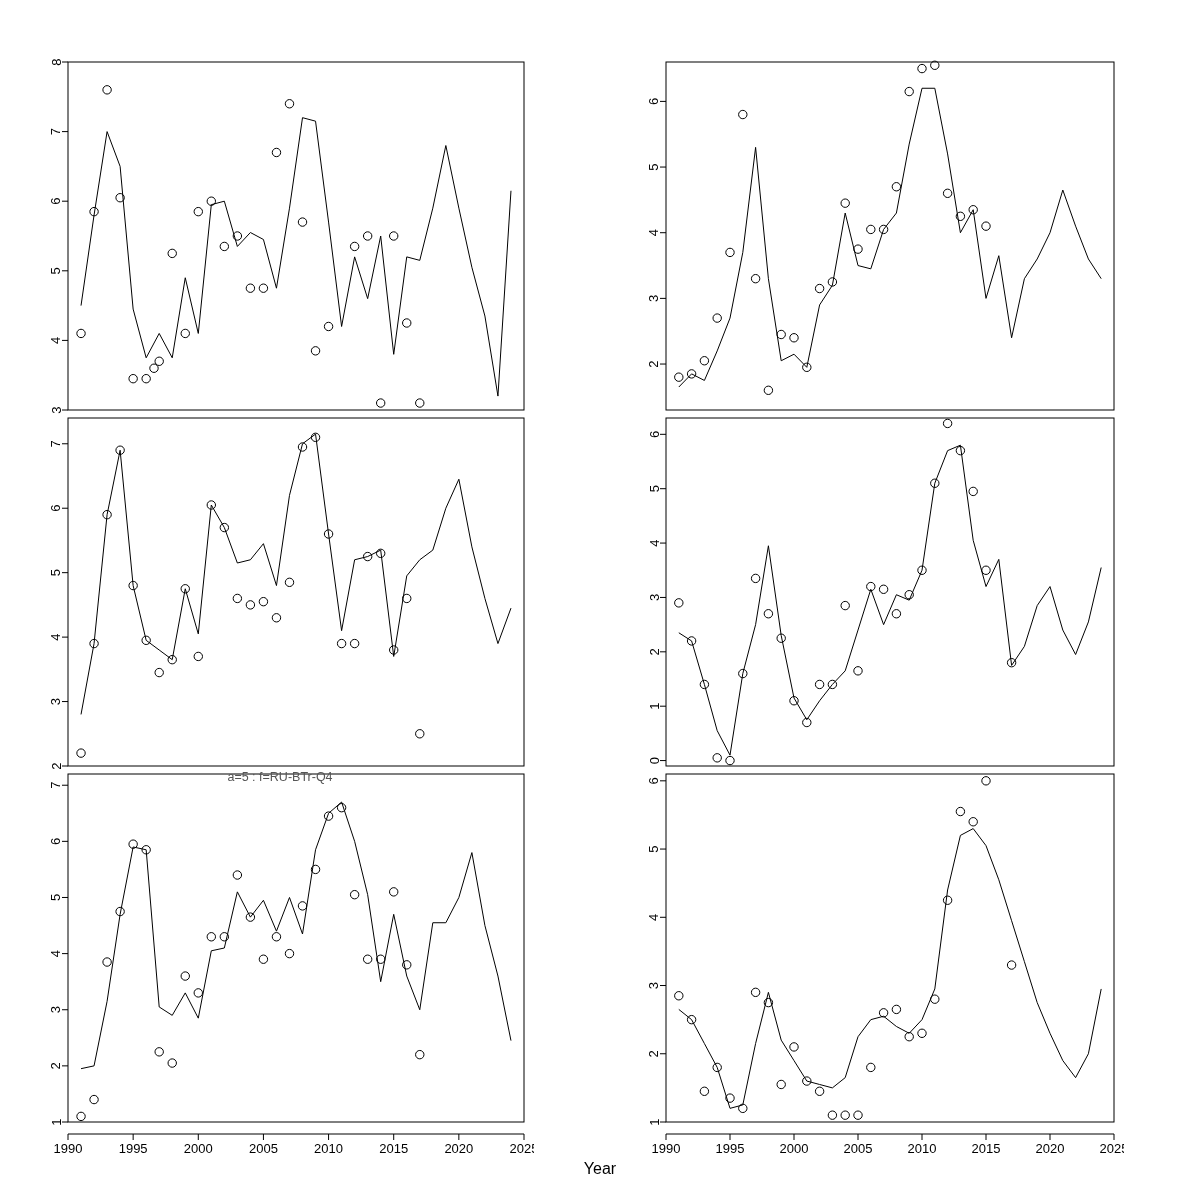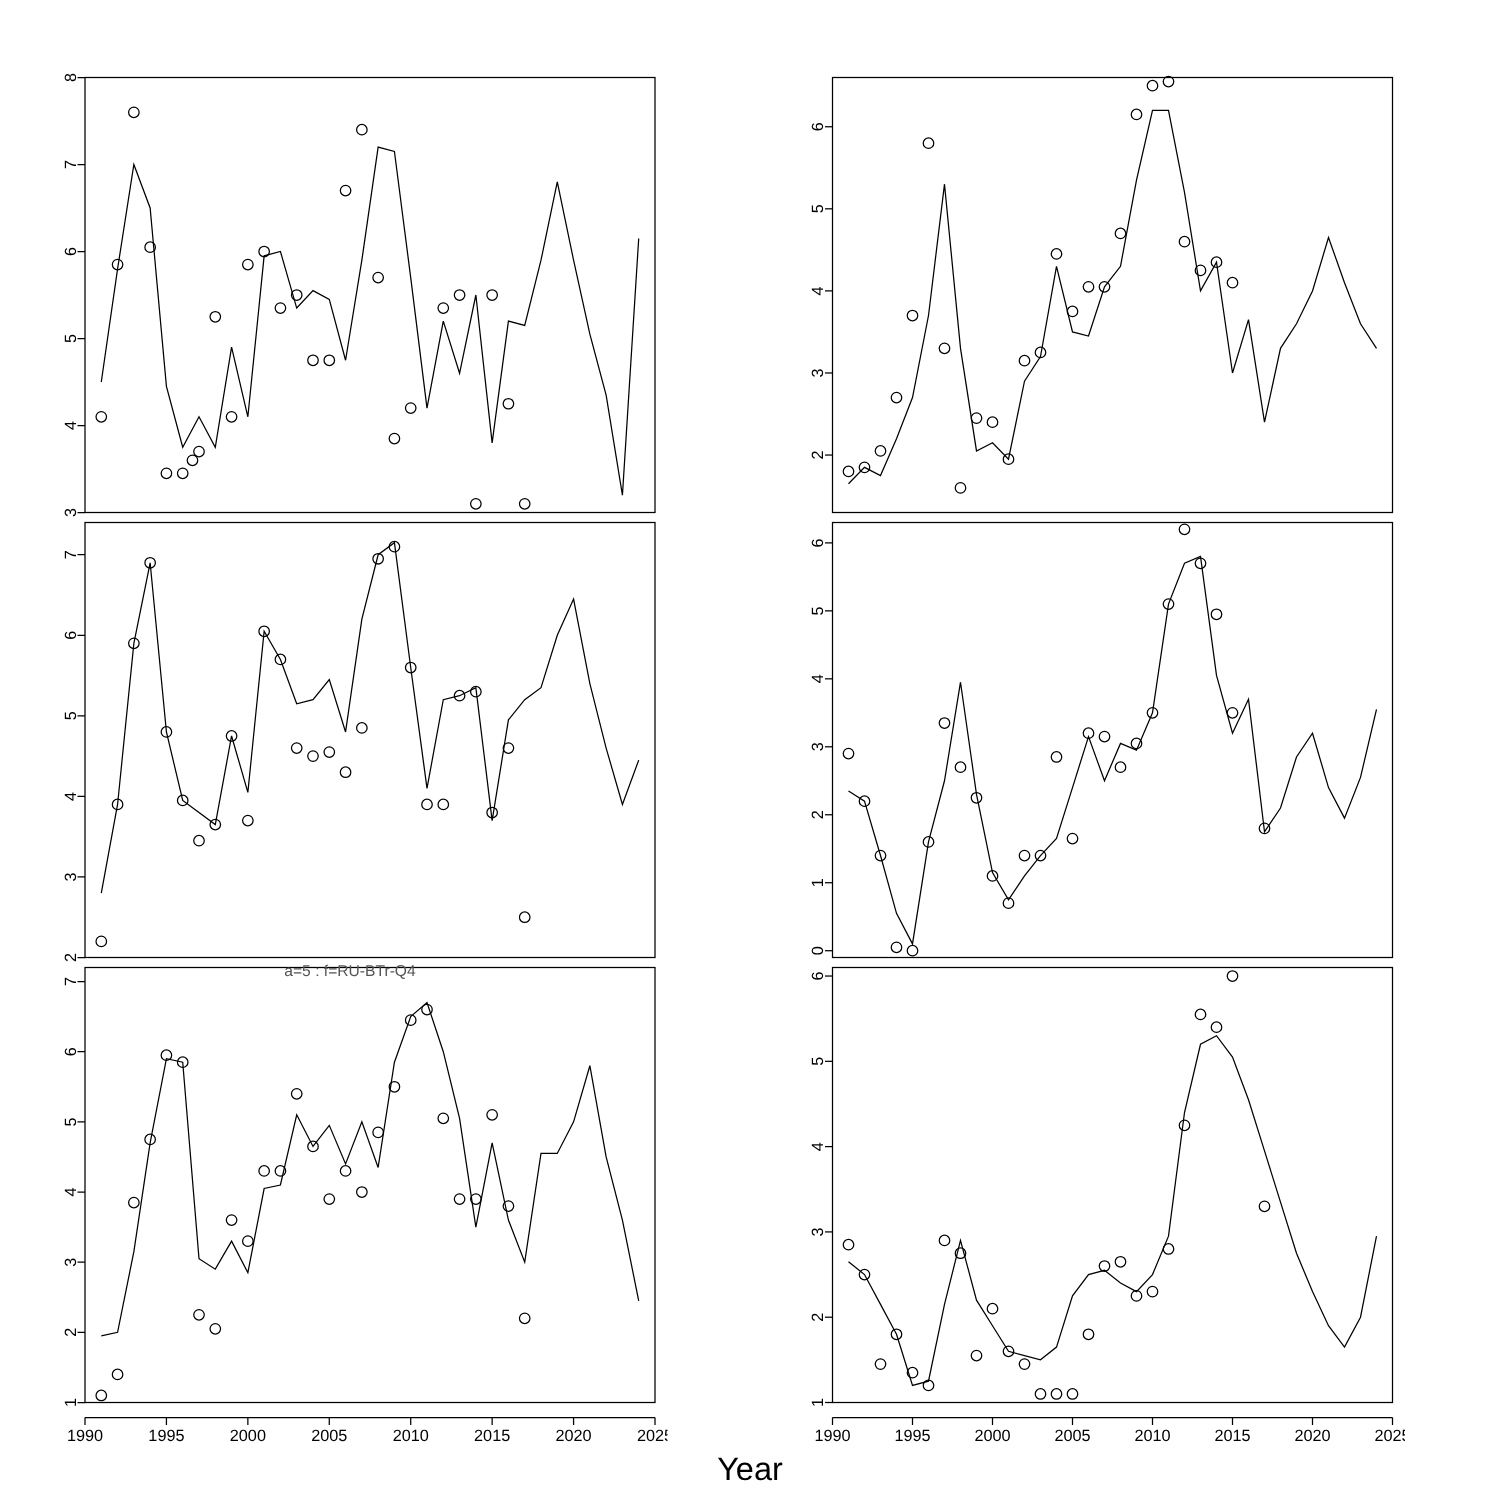--- a/index.html
+++ b/index.html
@@ -28,21 +28,21 @@
   .panel-title {
     position: absolute;
     font-size: 12.5px;
     color: #555555;
     white-space: nowrap;
     text-align: center;
     font-family: "Liberation Sans", sans-serif;
   }
   .axis-label-x {
     position: absolute;
-    font-size: 26px;
+    font-size: 16px;
     color: #000000;
     width: 1200px;
     text-align: center;
     font-family: "Liberation Sans", sans-serif;
   }
   .tick-text {
     font-size: 13px;
     fill: #000000;
     font-family: "Liberation Sans", sans-serif;
   }

